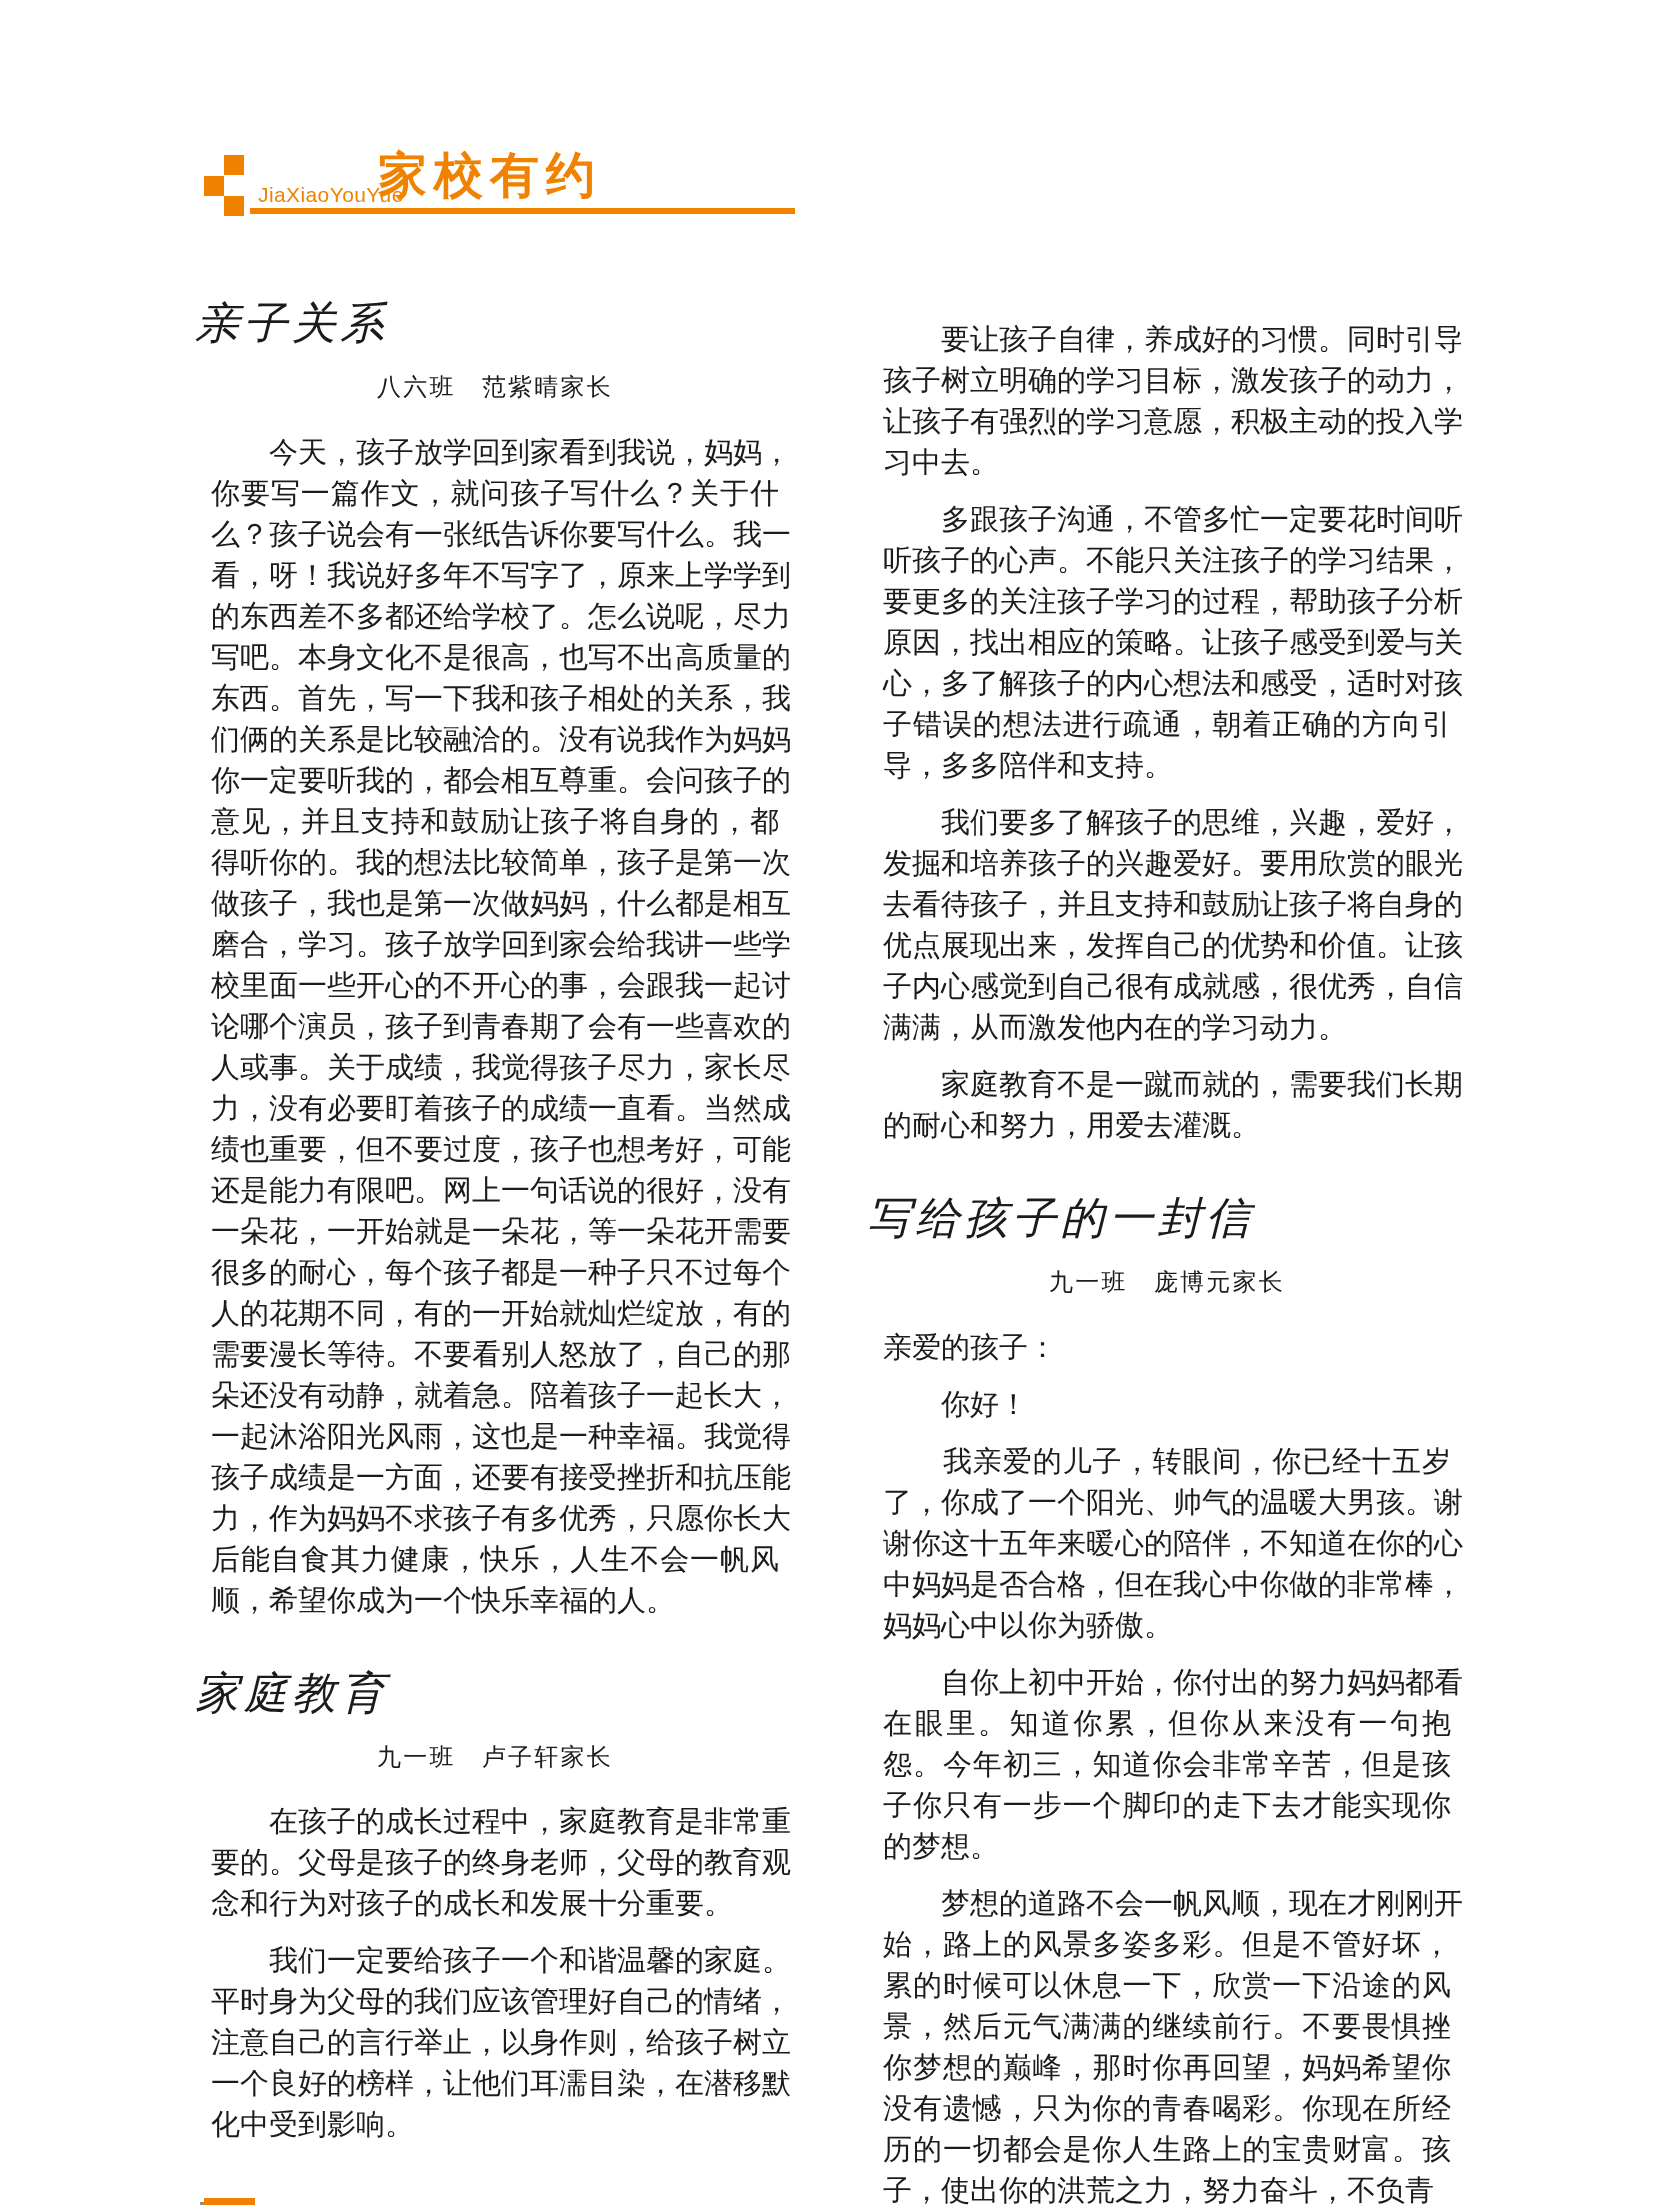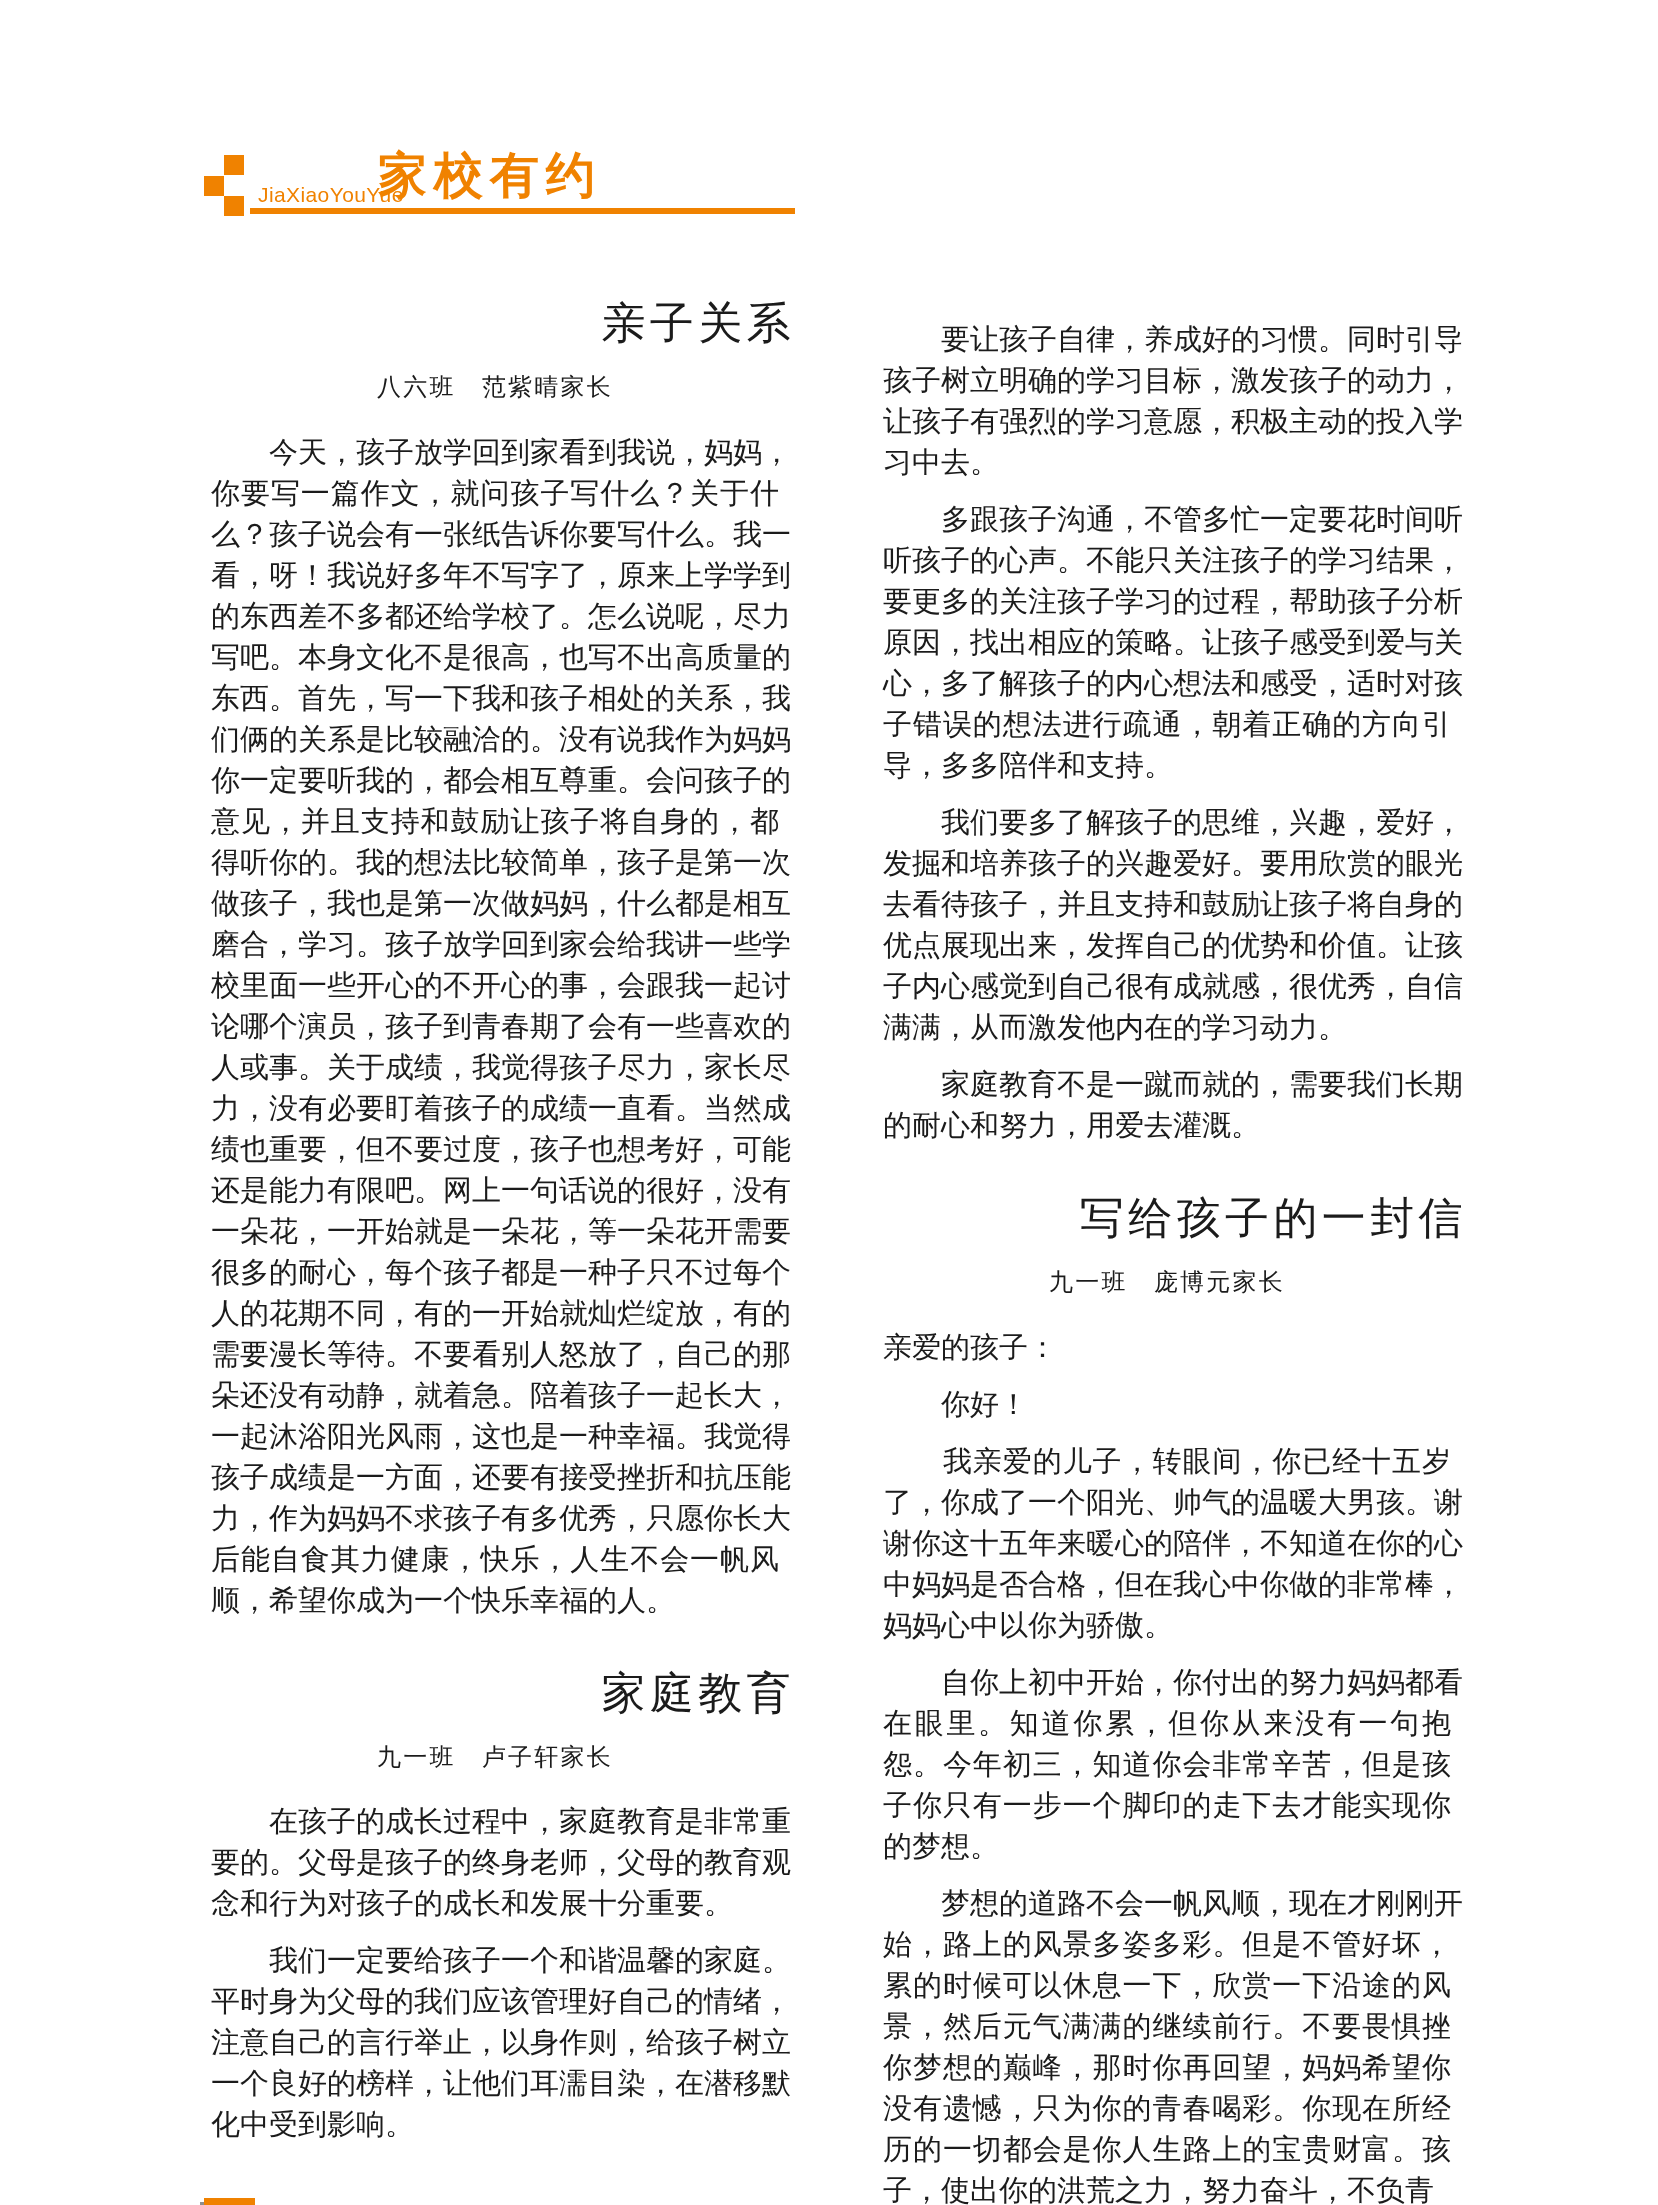--- a/index.html
+++ b/index.html
@@ -22,21 +22,21 @@
     font-size:49px;line-height:53px;font-weight:bold;
     letter-spacing:7px;color:var(--accent,#F08200);text-align:center;
   }
   .header-rule{position:absolute;left:250px;top:208px;width:545px;height:5.7px;background:var(--accent,#F08200);}
   
   .col{position:absolute;width:600px;display:flow-root;}
   .col-left{left:195px;top:251px;}
   .col-right{left:867px;top:303px;}
   .a-title{
     margin:40px 0 0 0;font-size:44px;line-height:66px;
-    text-align:right;letter-spacing:4.4px;white-space:pre;
+    text-align:left;letter-spacing:4.4px;white-space:pre;font-style:italic;
   }
   .a-byline{
     margin:13.2px 0 26.5px 0;font-size:24px;line-height:35px;
     text-align:center;letter-spacing:2.2px;white-space:pre;
   }
   .para{margin:16px;}
   .line{
     font-size:29px;line-height:41px;height:41px;white-space:pre;
     text-align:justify;text-align-last:justify;
   }

